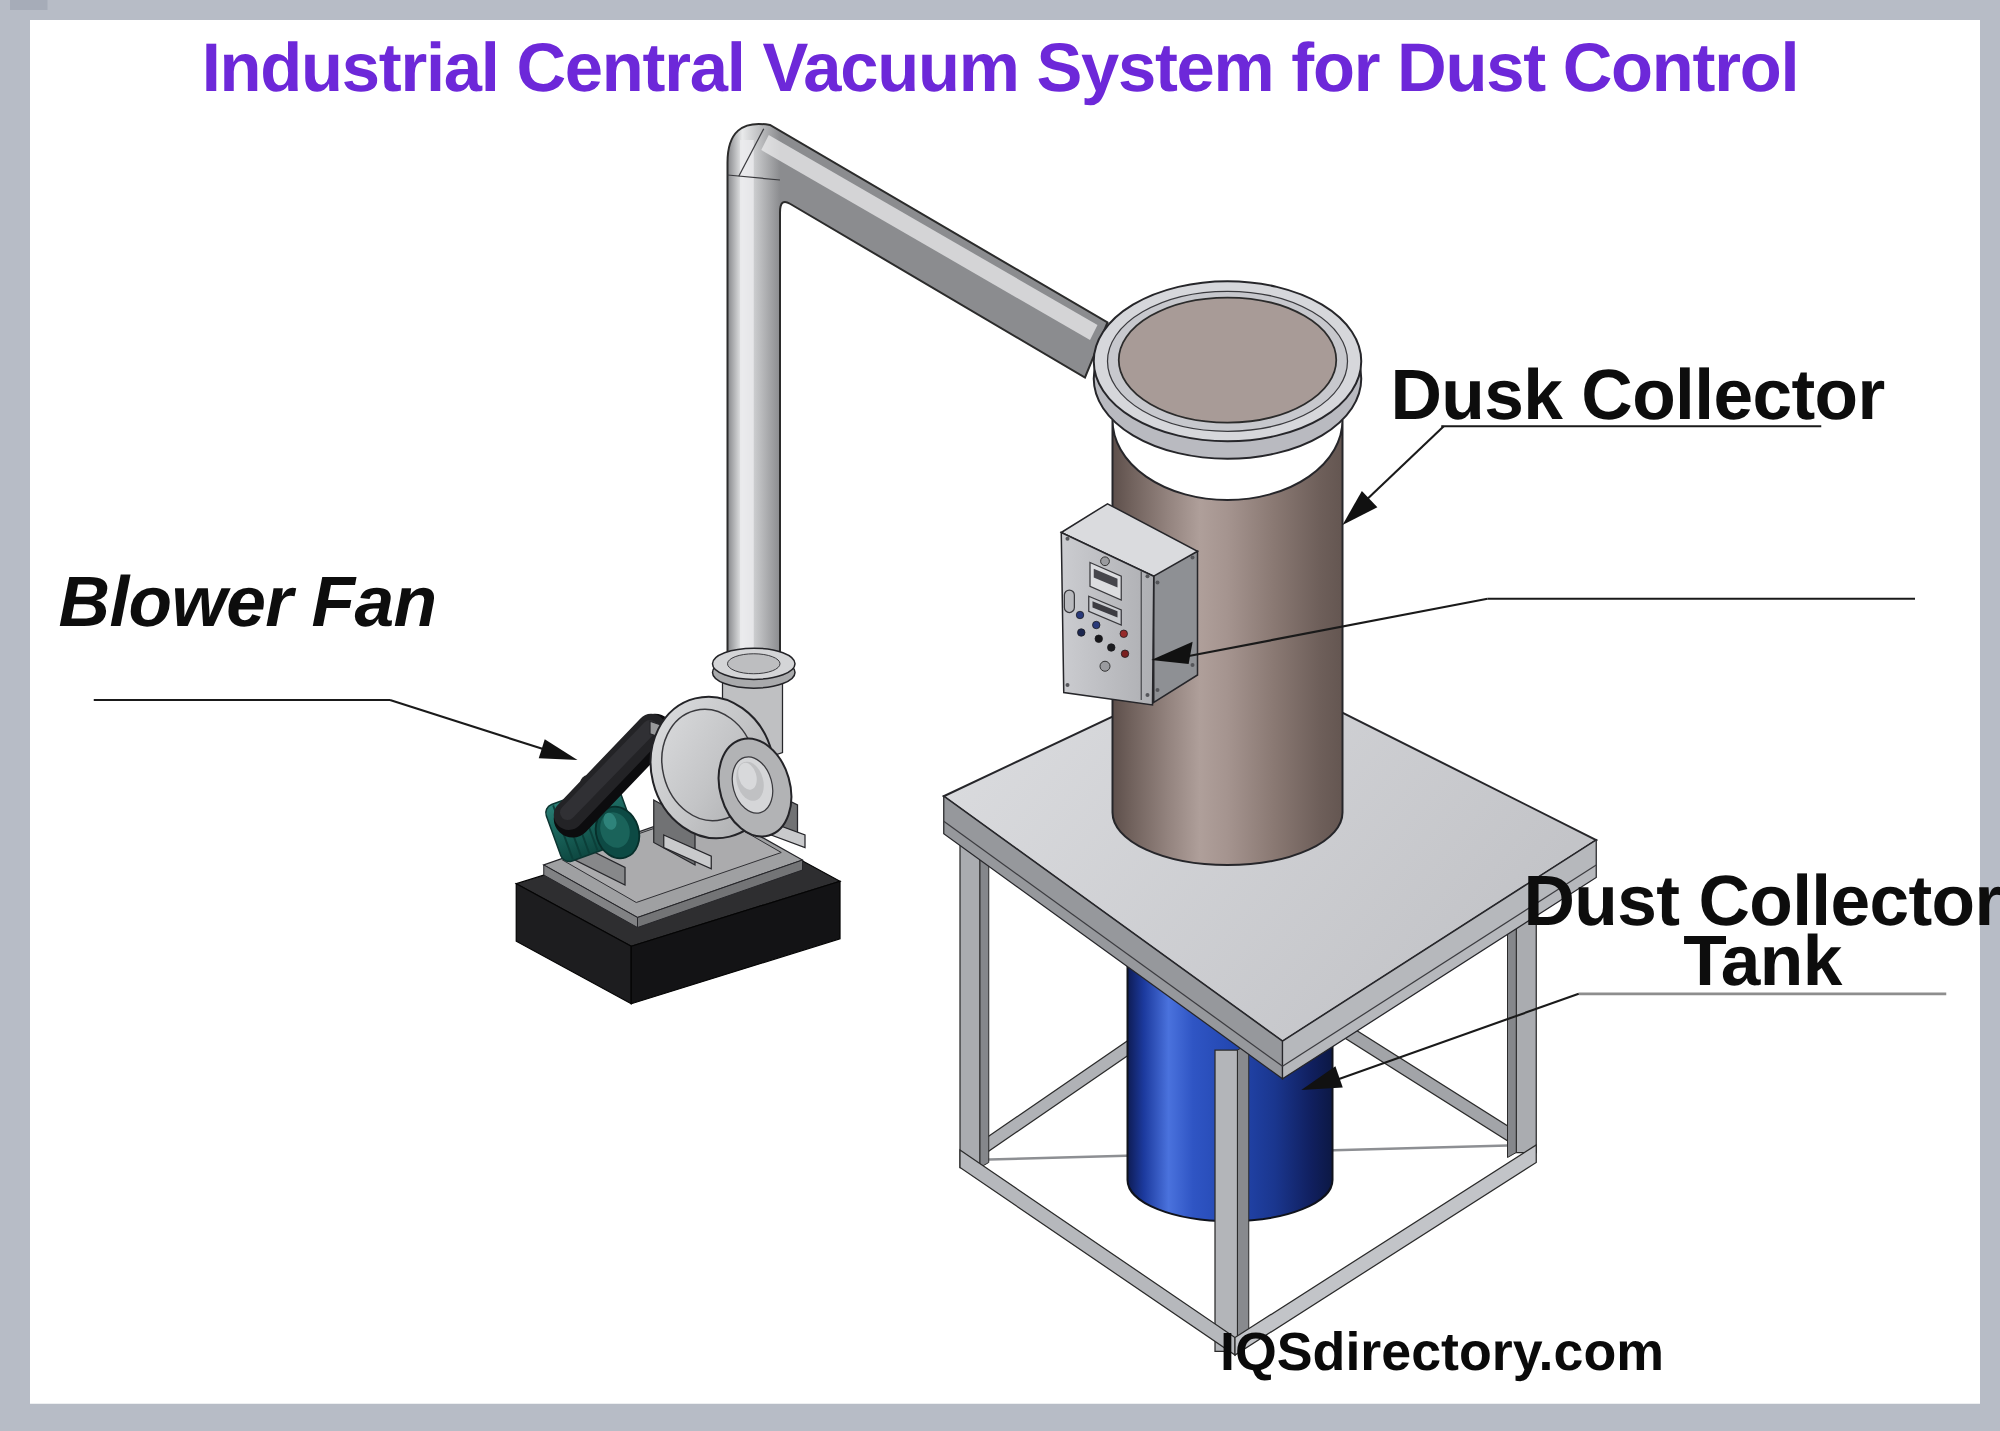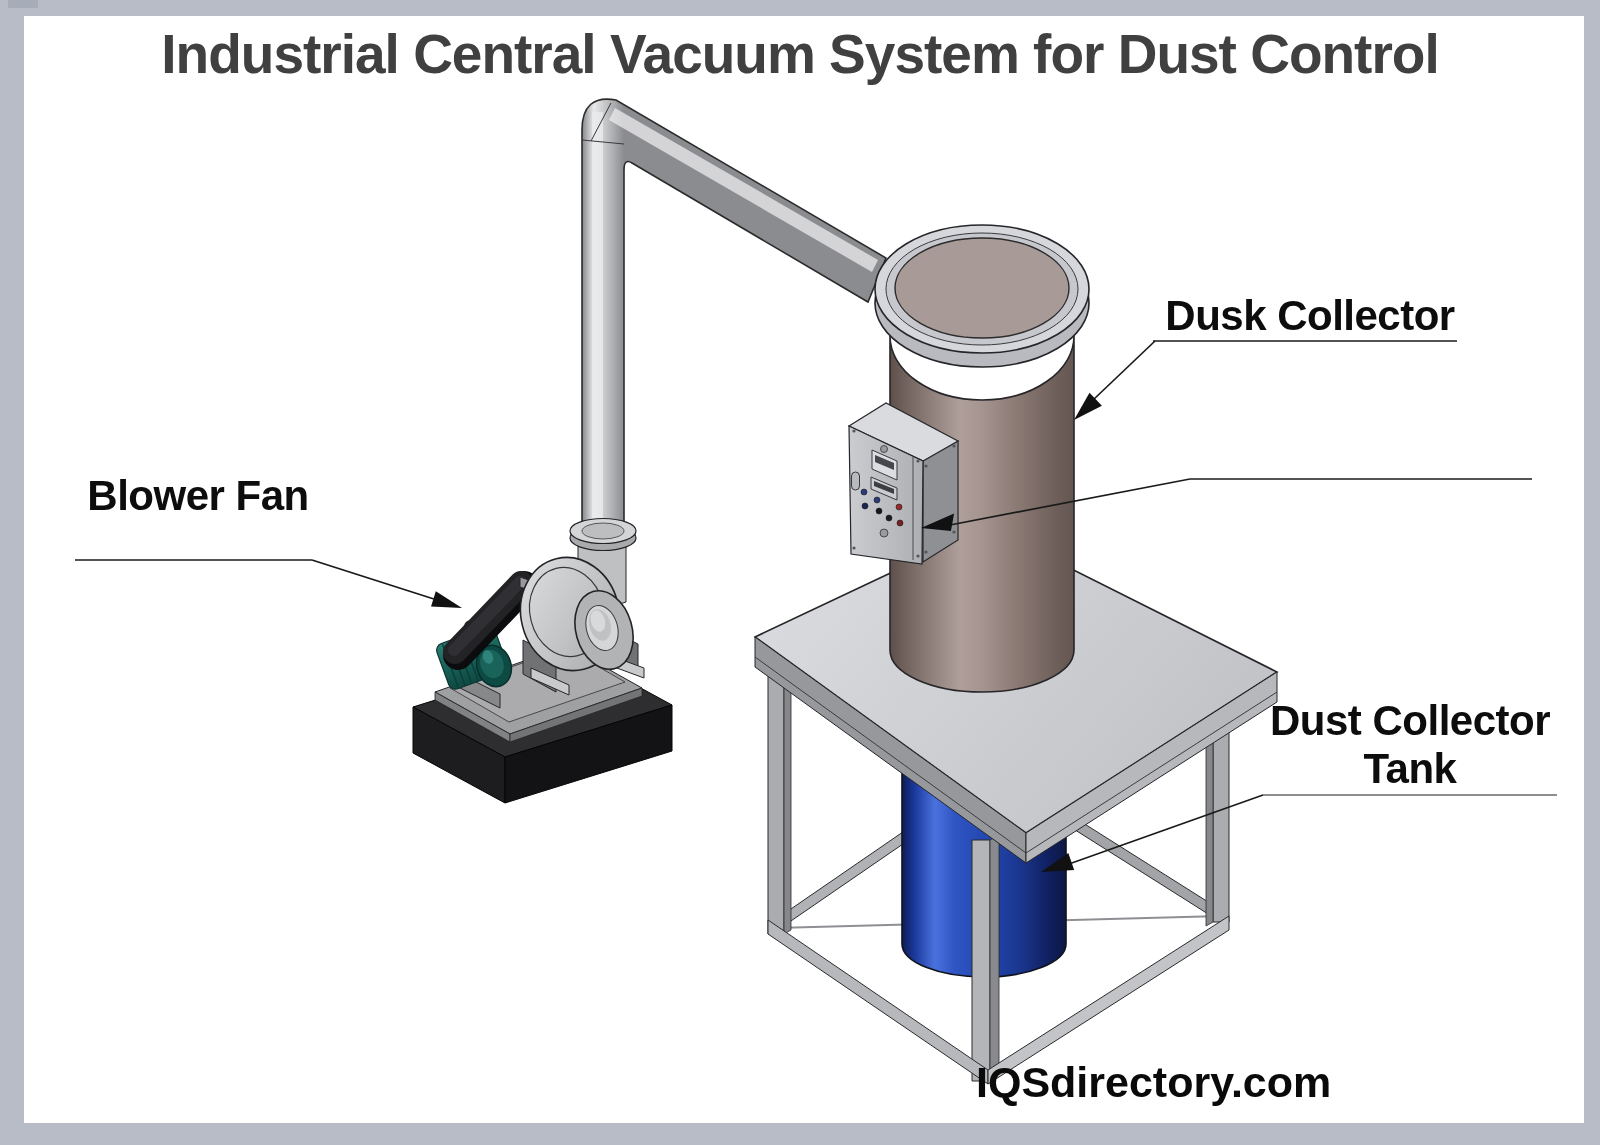--- a/index.html
+++ b/index.html
@@ -1,23 +1,23 @@
 <!DOCTYPE html>
 <html><head>
 <meta charset="utf-8">
 <style>
   html,body{margin:0;padding:0;}
   body{background:#b7bcc6;font-family:"Liberation Sans", sans-serif;}
   #stage{position:relative;width:1600px;height:1145px;background:#b7bcc6;overflow:hidden;}
   #paper{position:absolute;left:24px;top:16px;width:1560px;height:1107px;background:#ffffff;}
   #corner-notch{position:absolute;left:8px;top:0;width:30px;height:8px;background:#a6acb8;}
   svg.scene{position:absolute;left:0;top:0;width:1600px;height:1145px;}
-  .lbl{position:absolute;color:#0d0d0d;font-weight:bold;font-size:42px;line-height:48px;
+  .lbl{position:absolute;color:#0d0d0d;font-weight:bold;font-size:57px;line-height:48px;
        text-align:center;letter-spacing:-0.5px;white-space:nowrap;}
-  #title{position:absolute;left:0;top:22px;width:1600px;text-align:center;color:#404040;
+  #title{position:absolute;left:0;top:22px;width:1600px;text-align:center;color:#6d28d9;
          font-weight:bold;font-size:55px;letter-spacing:-1px;}
   #watermark{position:absolute;right:24px;top:1058px;width:600px;text-align:left;color:#0a0a0a;
          font-weight:bold;font-size:43px;}
 </style>
 </head>
 <body>
 
 <div id="stage">
   <div id="paper"></div>
   <div id="corner-notch"></div>
@@ -221,21 +221,21 @@
     </g>
   </svg>
 
   <div id="title">Industrial Central Vacuum System for Dust Control</div>
 
   <div class="lbl" style="left:1110px;top:292px;width:400px;">
     <span>Dusk Collector</span>
   </div>
 
 
-  <div class="lbl" style="left:23px;top:472px;width:350px;">
+  <div class="lbl" style="left:23px;top:458px;width:350px;font-style:italic;">
     <div>Blower Fan</div>
   </div>
 
   <div class="lbl" style="left:1210px;top:697px;width:400px;">
     <div>Dust Collector</div>
     <div>Tank</div>
   </div>
 
   <div id="watermark">IQSdirectory.com</div>
 </div>

